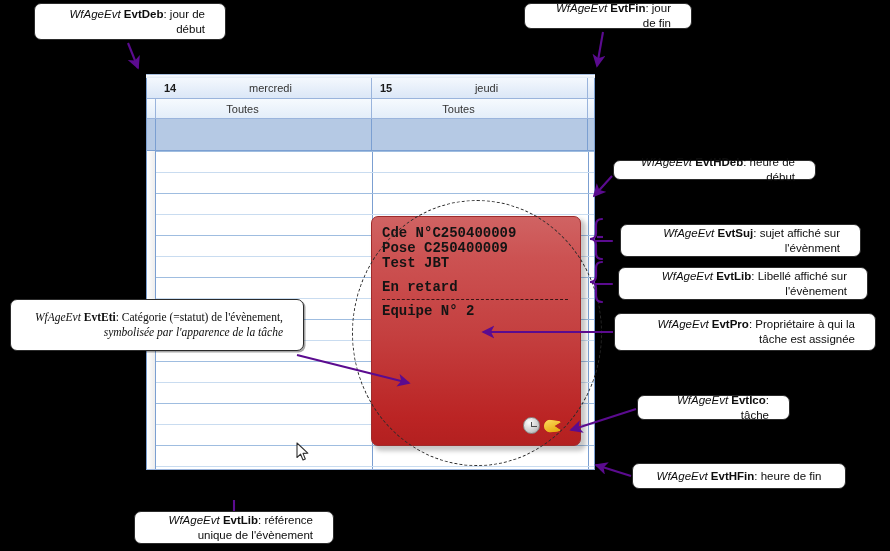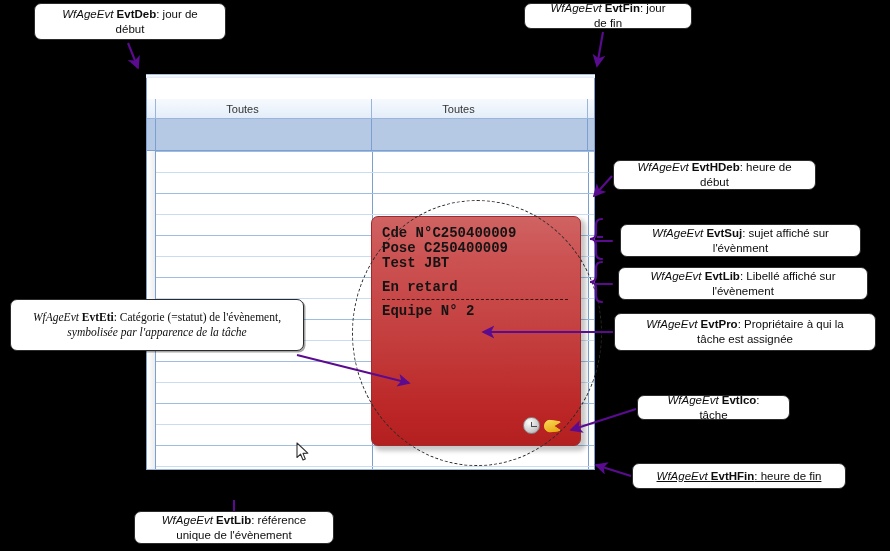--- a/index.html
+++ b/index.html
@@ -81,54 +81,66 @@
     clip-path:polygon(0 0,100% 18%,58% 50%,100% 86%,0 100%);}
 
   
   .evt-ellipse{position:absolute;left:352px;top:200px;width:250px;height:266px;
     border:1.5px dashed #2b2b2b;border-radius:50%/50%;box-sizing:border-box;}
 
   
   .callout{
     position:absolute;background:#fff;border:1px solid #2b2b2b;border-radius:7px;
     box-shadow:1.5px 1.5px 0 rgba(0,0,0,.35);
-    font-size:11.5px;color:#0d0d0d;line-height:15px;text-align:center;
+    font-size:11.5px;color:#0d0d0d;line-height:15px;text-align:right;
     display:flex;align-items:center;justify-content:center;
     padding:3px 20px;box-sizing:border-box;
   }
   .callout em{font-style:italic;font-weight:normal;}
   .callout b{font-weight:bold;font-style:normal;}
   .callout i{font-style:italic;}
 
   .c-deb   {left:34px;  top:3px;   width:192px;height:37px;}
   .c-fin   {left:524px; top:3px;   width:168px;height:26px;}
-  .c-hdeb  {left:613px; top:160px; width:203px;height:30px;}
+  .c-hdeb  {left:613px; top:160px; width:203px;height:20px;}
   .c-suj   {left:620px; top:224px; width:241px;height:33px;}
   .c-lib   {left:618px; top:267px; width:250px;height:33px;}
   .c-pro   {left:614px; top:313px; width:262px;height:38px;}
   .c-ico   {left:637px; top:395px; width:153px;height:25px;}
-  .c-hfin  {left:632px; top:463px; width:214px;height:26px;text-decoration:underline;}
+  .c-hfin  {left:632px; top:463px; width:214px;height:26px;}
   .c-eti   {left:10px;  top:299px; width:294px;height:52px;font-family:Liberation Serif, serif;}
   .c-ref   {left:134px; top:511px; width:200px;height:33px;}
 
   
   .svgo{position:absolute;left:0;top:0;width:890px;height:551px;pointer-events:none;}
 
   
   .cursor{position:absolute;left:296px;top:442px;width:14px;height:20px;}
 </style>
 </head>
 <body>
 
 <div id="stage">
 
   <div class="cal-topline"></div>
 
   <div class="calendar">
 
+    <div class="hdr-dates">
+      <div class="gutter"></div>
+      <div class="daycol">
+        <span class="daynum">14</span>
+        <span class="dayname">mercredi</span>
+      </div>
+      <div class="daycol">
+        <span class="daynum">15</span>
+        <span class="dayname">jeudi</span>
+      </div>
+      <div class="daycol partial"></div>
+    </div>
 
     <div class="hdr-toutes">
       <div class="gutter"></div>
       <div class="daycol">
         <span class="toutes">Toutes</span>
       </div>
       <div class="daycol">
         <span class="toutes">Toutes</span>
       </div>
       <div class="daycol partial"></div>

